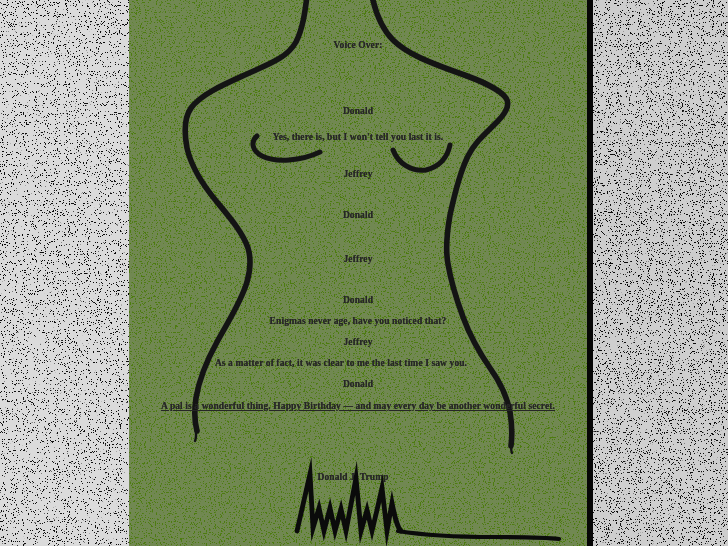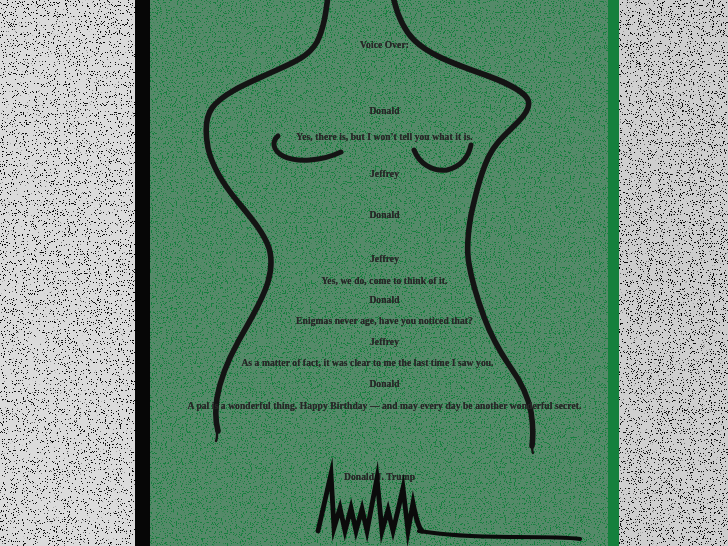--- a/index.html
+++ b/index.html
@@ -9,29 +9,29 @@
   }
   .panel{position:absolute;top:0;bottom:0;overflow:hidden;background:
     radial-gradient(220px 130px at 35% 14%, rgba(255,255,255,0.05), transparent 70%),
     radial-gradient(260px 150px at 75% 32%, rgba(255,255,255,0.04), transparent 70%),
     radial-gradient(210px 260px at 22% 76%, rgba(255,255,255,0.05), transparent 70%),
     radial-gradient(180px 120px at 60% 92%, rgba(255,255,255,0.04), transparent 70%),
     #050505;}
   .panel.left{left:0;width:135px;}
   .panel.right{left:593px;width:135px;}
   .panel svg{position:absolute;left:0;top:0;}
-  .paper{position:absolute;left:150px;top:0;width:458px;height:546px;background:#15803d;overflow:hidden;padding-left:11px;}
+  .paper{position:absolute;left:129px;top:0;width:458px;height:546px;background:#4d7c0f;overflow:hidden;}
   .paper > svg{position:absolute;left:0;top:0;}
   .line{
     position:absolute;left:0;right:0;text-align:center;
     font-weight:bold;font-size:9.5px;line-height:12px;color:#262626;
     letter-spacing:0.1px;text-shadow:0 0 0.5px rgba(45,45,45,0.85);
     white-space:nowrap;
   }
-  .line.wrap{left:22px;right:22px;white-space:normal;line-height:12.5px;}
+  .line.wrap{left:22px;right:22px;white-space:normal;line-height:12.5px;text-decoration:underline;}
   .line.shift-left{transform:translateX(-17px);}
   .typed-name{transform:translateX(-5px);}
 </style>
 </head>
 <body>
 
 <div class="stage">
 
   
   <svg width="0" height="0" aria-hidden="true">
@@ -133,25 +133,24 @@
           C 122,141 122,150 133,156
           C 147,163 172,161 191,152"></path>
         <path stroke-width="5" d="M 264,150
           C 269,163 282,172 297,170
           C 309,167 318,159 321,145"></path>
       </g>
     </svg>
 
     <div class="line" style="top:39px">Voice Over:</div>
     <div class="line" style="top:105px">Donald</div>
-    <div class="line" style="top:131px">Yes, there is, but I won't tell you what it is.</div>
+    <div class="line" style="top:131px">Yes, there is, but I won't tell you last it is.</div>
     <div class="line" style="top:168px">Jeffrey</div>
     <div class="line" style="top:209px">Donald</div>
     <div class="line" style="top:253px">Jeffrey</div>
-    <div class="line" style="top:275px">Yes, we do, come to think of it.</div>
     <div class="line" style="top:294px">Donald</div>
     <div class="line" style="top:315px">Enigmas never age, have you noticed that?</div>
     <div class="line" style="top:336px">Jeffrey</div>
     <div class="line shift-left" style="top:357px">As a matter of fact, it was clear to me the last time I saw you.</div>
     <div class="line" style="top:378px">Donald</div>
     <div class="line wrap" style="top:400px">A pal is a wonderful thing. Happy Birthday — and may every day be another wonderful secret.</div>
     <div class="line typed-name" style="top:471px">Donald J. Trump</div>
 
     <svg width="458" height="546" viewBox="0 0 458 546">
       <g fill="none" stroke="#0b0b0b" stroke-linejoin="miter" stroke-miterlimit="20">

